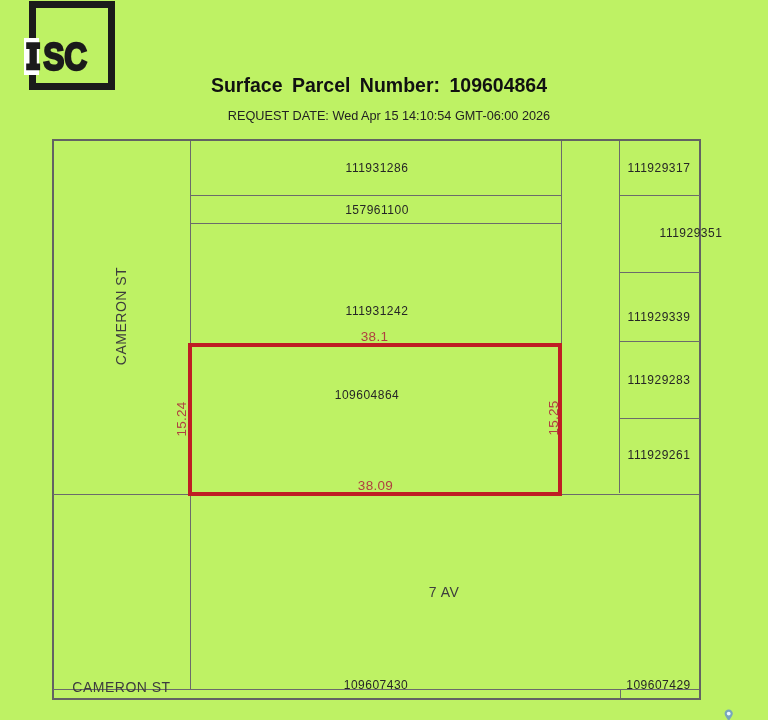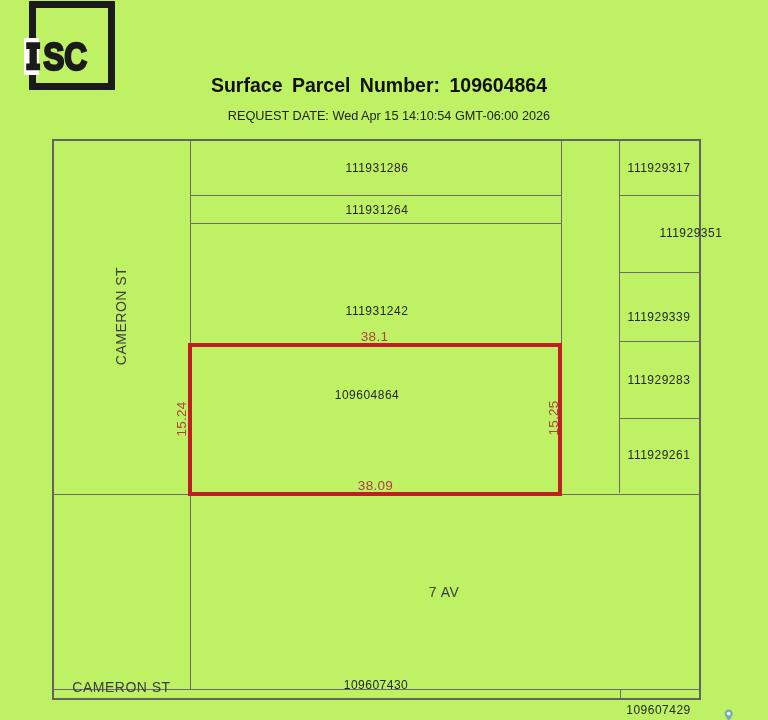--- a/index.html
+++ b/index.html
@@ -53,39 +53,39 @@
   <div class="hline" style="left:619.5px;top:418.3px;width:80px;"></div>
 
   <div class="hline" style="left:53px;top:493.5px;width:646px;"></div>
 
   <div class="hline" style="left:53px;top:688.8px;width:646px;"></div>
 
   <div class="abs" style="left:188px;top:343px;width:373.5px;height:152.5px;border:4.2px solid #bf1e24;box-sizing:border-box;"></div>
 
   <div class="lbl" style="left:377px;top:167.5px;">111931286</div>
 
-  <div class="lbl" style="left:377px;top:210px;">111931264</div>
+  <div class="lbl" style="left:377px;top:210px;">157961100</div>
 
   <div class="lbl" style="left:377px;top:282.5px;margin-top:28px;">111931242</div>
 
   <div class="lbl" style="left:367px;top:395px;">109604864</div>
 
   <div class="lbl" style="left:659px;top:168px;">111929317</div>
 
   <div class="lbl" style="left:691px;top:233px;">111929351</div>
 
   <div class="lbl" style="left:659px;top:317px;">111929339</div>
 
   <div class="lbl" style="left:659px;top:379.5px;">111929283</div>
 
   <div class="lbl" style="left:659px;top:455px;">111929261</div>
 
   <div class="lbl" style="left:376px;top:684.7px;">109607430</div>
 
-  <div class="lbl" style="left:658.5px;top:684.7px;margin-top:25px;">109607429</div>
+  <div class="lbl" style="left:658.5px;top:684.7px;">109607429</div>
 
   <div class="lbl street rot" style="left:121px;top:316px;">CAMERON ST</div>
 
   <div class="lbl street" style="left:121.5px;top:686.5px;">CAMERON ST</div>
 
   <div class="lbl street" style="left:444px;top:591.5px;">7 AV</div>
 
   <div class="lbl red" style="left:374.5px;top:335.5px;">38.1</div>
 
   <div class="lbl red" style="left:375.4px;top:485px;">38.09</div>

